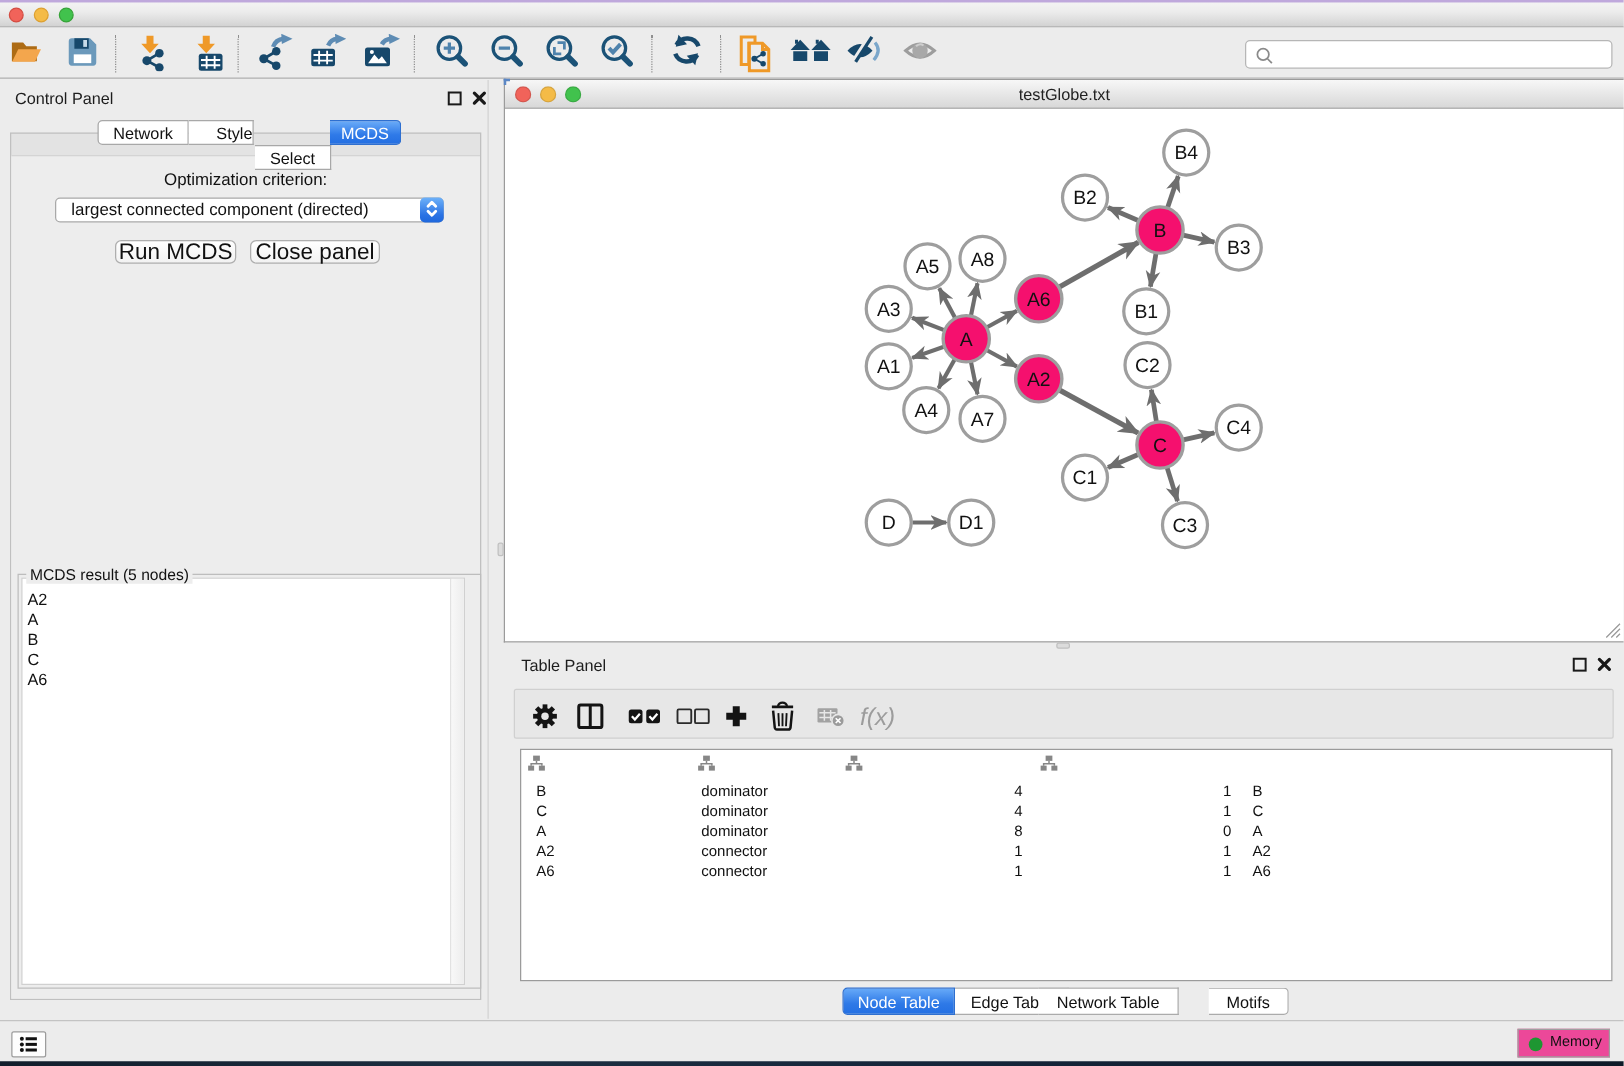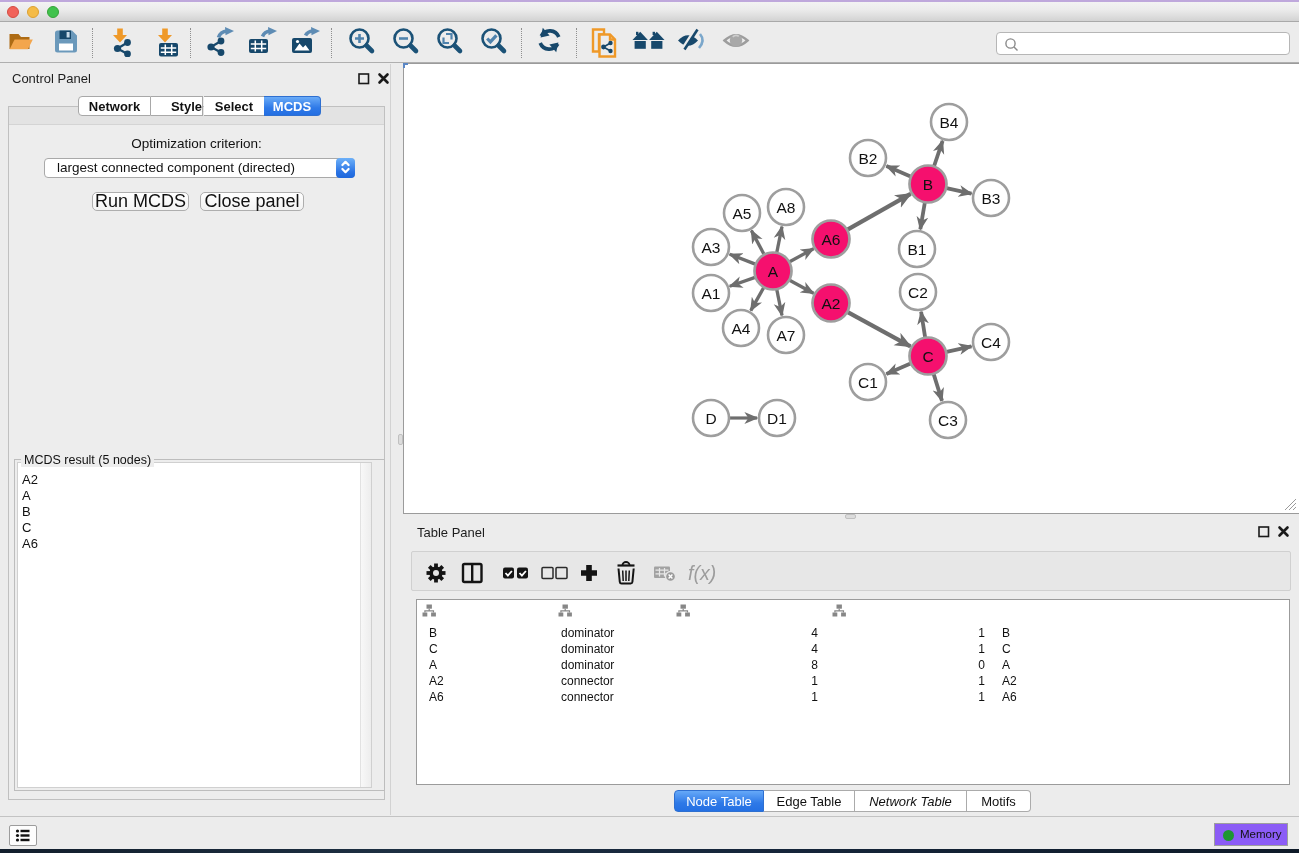--- a/index.html
+++ b/index.html
@@ -59,21 +59,21 @@
 .th { position:absolute; top:0; height:21px; border-right:1px solid #cfcfcf; font-size:12px; color:#111; text-align:center; line-height:21px; }
 .td { position:absolute; font-size:12px; color:#111; line-height:16px; height:16px; }
 .bt { position:absolute; top:790px; height:22px; background:#fff; border:1px solid #ababab; border-left:none;
   font-size:13px; color:#111; text-align:center; line-height:21px; }
 .bt.first { border-left:1px solid #ababab; border-radius:4px 0 0 4px; }
 .bt.sel { background:linear-gradient(#66a9f8, #2e79e7 60%, #2470e3); color:#fff; border-color:#2e6fd0; }
 
 
 #statusbar { left:0; top:816px; width:1299px; height:33px; background:#ececec; border-top:1px solid #c3c3c3; }
 #sb-btn { left:9px; top:8px; width:28px; height:21px; background:#fdfdfd; border:1px solid #9c9c9c; border-radius:2px; }
-#mem-btn { left:1214px; top:6px; width:74px; height:23px; background:#8b5cf6; border:1px solid #9e9e9e; font-size:11.5px; color:#111; }
+#mem-btn { left:1214px; top:6px; width:74px; height:23px; background:#ec4899; border:1px solid #9e9e9e; font-size:11.5px; color:#111; }
 #darkstrip { left:0; top:849px; width:1299px; height:4px; background:linear-gradient(90deg,#121e2c,#1d2f42 30%,#15253a 60%,#0e1a28); }
 
 svg text { font-family:"Liberation Sans", sans-serif; }
 </style>
 </head>
 <body>
 
 <div class="abs" id="titlebar">
   <div class="abs tl" style="left:7px; background:#f1635a; border:0.5px solid #d44c42;"></div>
   <div class="abs tl" style="left:27px; background:#f4bb47; border:0.5px solid #dda031;"></div>
@@ -208,24 +208,24 @@
 <svg class="abs" style="left:357px;top:71px;" width="36px" height="16" viewBox="0 0 36 16">
   <rect x="2" y="3" width="9.5" height="9.5" fill="none" stroke="#1a1a1a" stroke-width="1.6"></rect>
   <path d="M22.5 3.5 l8 8 M30.5 3.5 l-8 8" stroke="#1a1a1a" stroke-width="2.6" stroke-linecap="round"></path>
 </svg>
 <svg class="abs" style="left:1257px;top:524px;" width="36" height="16" viewBox="0 0 36 16">
   <rect x="2" y="3" width="9.5" height="9.5" fill="none" stroke="#1a1a1a" stroke-width="1.6"></rect>
   <path d="M22.5 3.5 l8 8 M30.5 3.5 l-8 8" stroke="#1a1a1a" stroke-width="2.6" stroke-linecap="round"></path>
 </svg>
 <div class="abs" id="ctl-box"></div>
 <div class="abs" id="ctl-inner"></div>
-<div class="abs tabrow" style="left:0;width:391px;font-weight:bold;">
+<div class="abs tabrow" style="left:0;width:391px;">
   <div class="tab first" style="left:78px; width:73px;">Network</div>
   <div class="tab" style="left:151px; width:52px;text-align:right;">Style</div>
-  <div class="tab" style="left:204px; width:61px;">Select</div>
+  <div class="tab" style="left:204px; width:61px;margin-top:20px;">Select</div>
   <div class="tab sel" style="left:264px; width:57px;">MCDS</div>
 </div>
 <div class="abs" id="opt-label">Optimization criterion:</div>
 <div class="abs" id="combo">largest connected component (directed)
   <div class="abs" id="combo-btn">
     <svg width="17" height="18" viewBox="0 0 17 18" style="position:absolute;left:1px;top:0;">
       <path d="M5.4 7 L8.5 3.8 L11.6 7" fill="none" stroke="#fff" stroke-width="2.2" stroke-linecap="round" stroke-linejoin="round"></path>
       <path d="M5.4 11 L8.5 14.2 L11.6 11" fill="none" stroke="#fff" stroke-width="2.2" stroke-linecap="round" stroke-linejoin="round"></path>
     </svg>
   </div>
@@ -235,20 +235,26 @@
 <div class="abs" id="fieldset"></div>
 <div class="abs" id="fs-list">A2<br>A<br>B<br>C<br>A6</div>
 <div class="abs" id="fs-scroll"></div>
 <div class="abs" id="fs-legend">MCDS result (5 nodes)</div>
 
 <div class="abs" style="left:403px;top:63px;width:5px;height:2px;background:#5b87c5;z-index:5;"></div>
 <div class="abs" style="left:403px;top:63px;width:2px;height:5px;background:#5b87c5;z-index:5;"></div>
 <div class="abs" style="left:398px;top:434px;width:5px;height:11px;background:#dcdcdc;border:1px solid #c0c0c0;border-radius:2px;"></div>
 <div class="abs" style="left:845px;top:514px;width:11px;height:5px;background:#dcdcdc;border:1px solid #c0c0c0;border-radius:2px;"></div>
 <div class="abs" id="netwin">
+  <div class="abs" id="net-titlebar">
+    <div class="abs tl2" style="left:8px; background:#f1635a;"></div>
+    <div class="abs tl2" style="left:28px; background:#f4bb47;"></div>
+    <div class="abs tl2" style="left:48px; background:#41c24d;"></div>
+    <div class="abs" id="net-title">testGlobe.txt</div>
+  </div>
   <svg class="abs" style="left:1px;top:24px;" width="893" height="425" viewBox="0 0 893 425">
   <defs>
     <marker id="aa" viewBox="0 0 10 9" refX="9" refY="4.5" markerWidth="14" markerHeight="13" orient="auto" markerUnits="userSpaceOnUse">
       <path d="M0 0.3 L10 4.5 L0 8.7 L2.8 4.5 z" fill="#6e6e6e"></path>
     </marker>
     <marker id="ab" viewBox="0 0 10 9" refX="9" refY="4.5" markerWidth="17" markerHeight="15.5" orient="auto" markerUnits="userSpaceOnUse">
       <path d="M0 0.3 L10 4.5 L0 8.7 L2.8 4.5 z" fill="#6e6e6e"></path>
     </marker>
   </defs>
   <g stroke="#6e6e6e">
@@ -404,21 +410,21 @@
   <div class="td" style="left:468px; width:100px; top:89px; text-align:right;">1</div>
   <div class="td" style="left:585px; top:25px;">B</div>
   <div class="td" style="left:585px; top:41px;">C</div>
   <div class="td" style="left:585px; top:57px;">A</div>
   <div class="td" style="left:585px; top:73px;">A2</div>
   <div class="td" style="left:585px; top:89px;">A6</div>
 </div>
 <div class="abs" style="left:403px;width:896px;top:0;height:0;">
   <div class="bt first sel" style="left:271px; width:90px;">Node Table</div>
   <div class="bt" style="left:361px; width:91px;">Edge Table</div>
-  <div class="bt" style="left:452px; width:112px;font-style:italic;">Network Table</div>
+  <div class="bt" style="left:428px; width:112px;">Network Table</div>
   <div class="bt" style="left:564px; width:64px; border-radius:0 4px 4px 0;">Motifs</div>
 </div>
 
 <div class="abs" id="statusbar">
   <div class="abs" id="sb-btn">
     <svg width="26" height="19" viewBox="0 0 26 19" style="position:absolute;left:0;top:0;">
       <circle cx="7.5" cy="5" r="1.6" fill="#111"></circle>
         <circle cx="7.5" cy="9.5" r="1.6" fill="#111"></circle>
         <circle cx="7.5" cy="14" r="1.6" fill="#111"></circle>
       <rect x="10.5" y="3.8" width="9" height="2.4" fill="#111"></rect>

